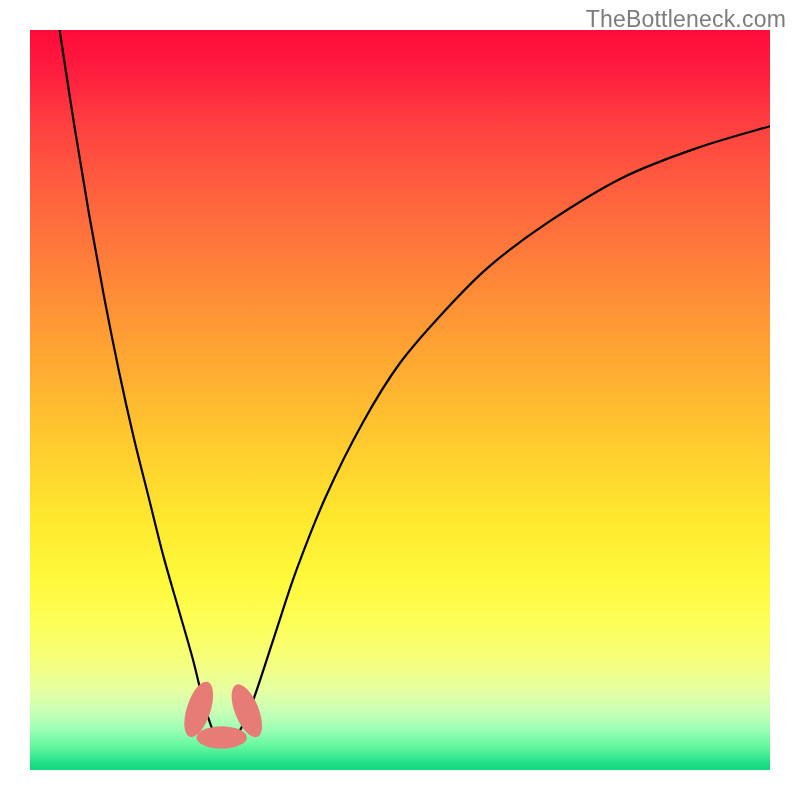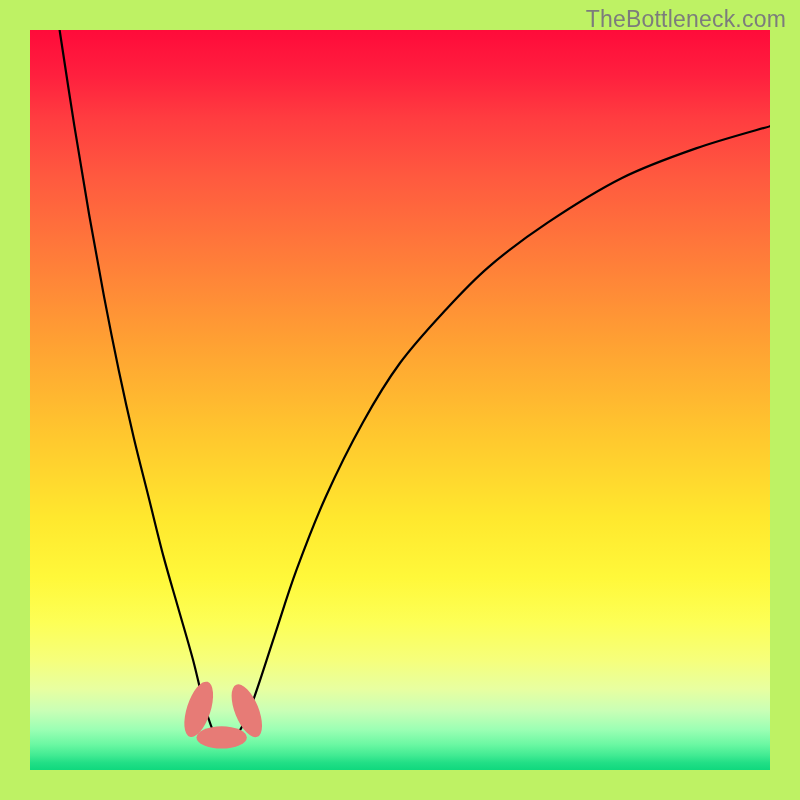--- a/index.html
+++ b/index.html
@@ -8,21 +8,21 @@
     width: 800px;
     height: 800px;
     background: #000;
     overflow: hidden;
     font-family: Arial, Helvetica, sans-serif;
   }
   .stage {
     position: relative;
     width: 800px;
     height: 800px;
-    background: #bef264;
+    background: #ffffff;
     text-decoration: underline;
   }
   .plot {
     position: absolute;
     left: 30px;
     top: 30px;
     width: 740px;
     height: 740px;
     overflow: hidden;
   }

